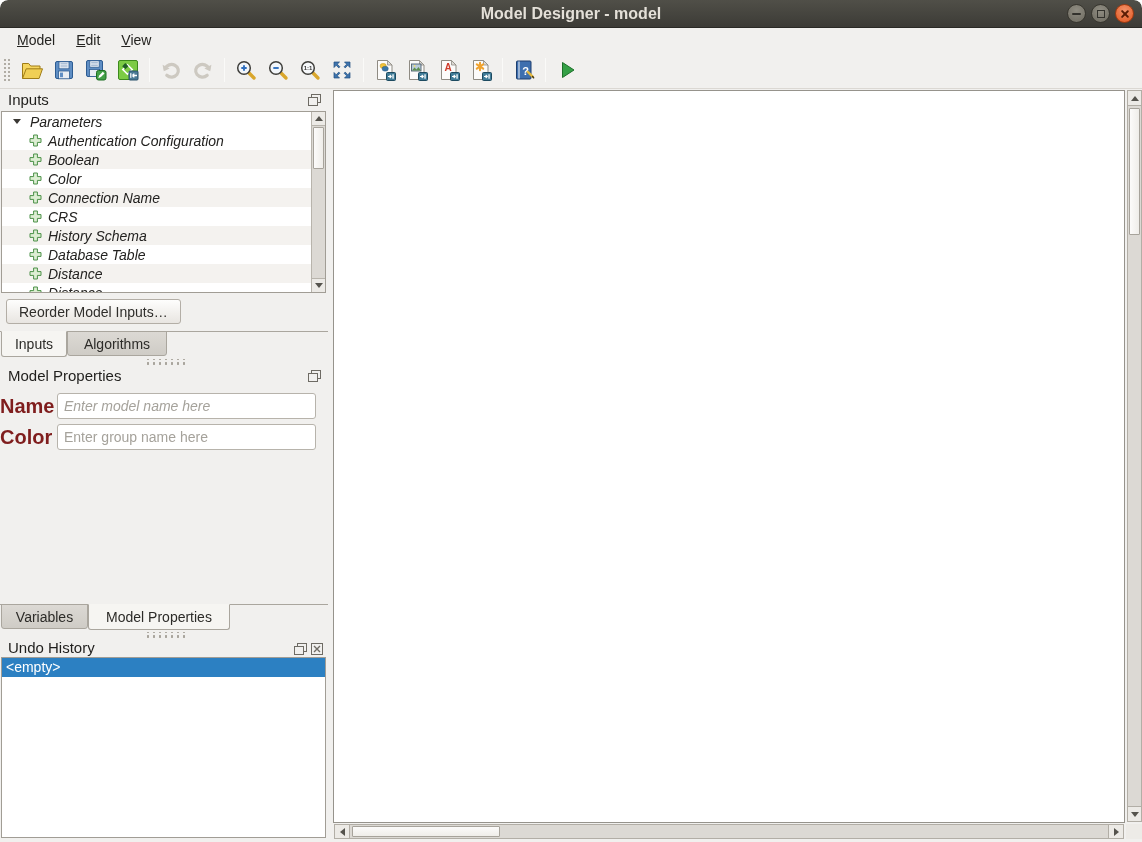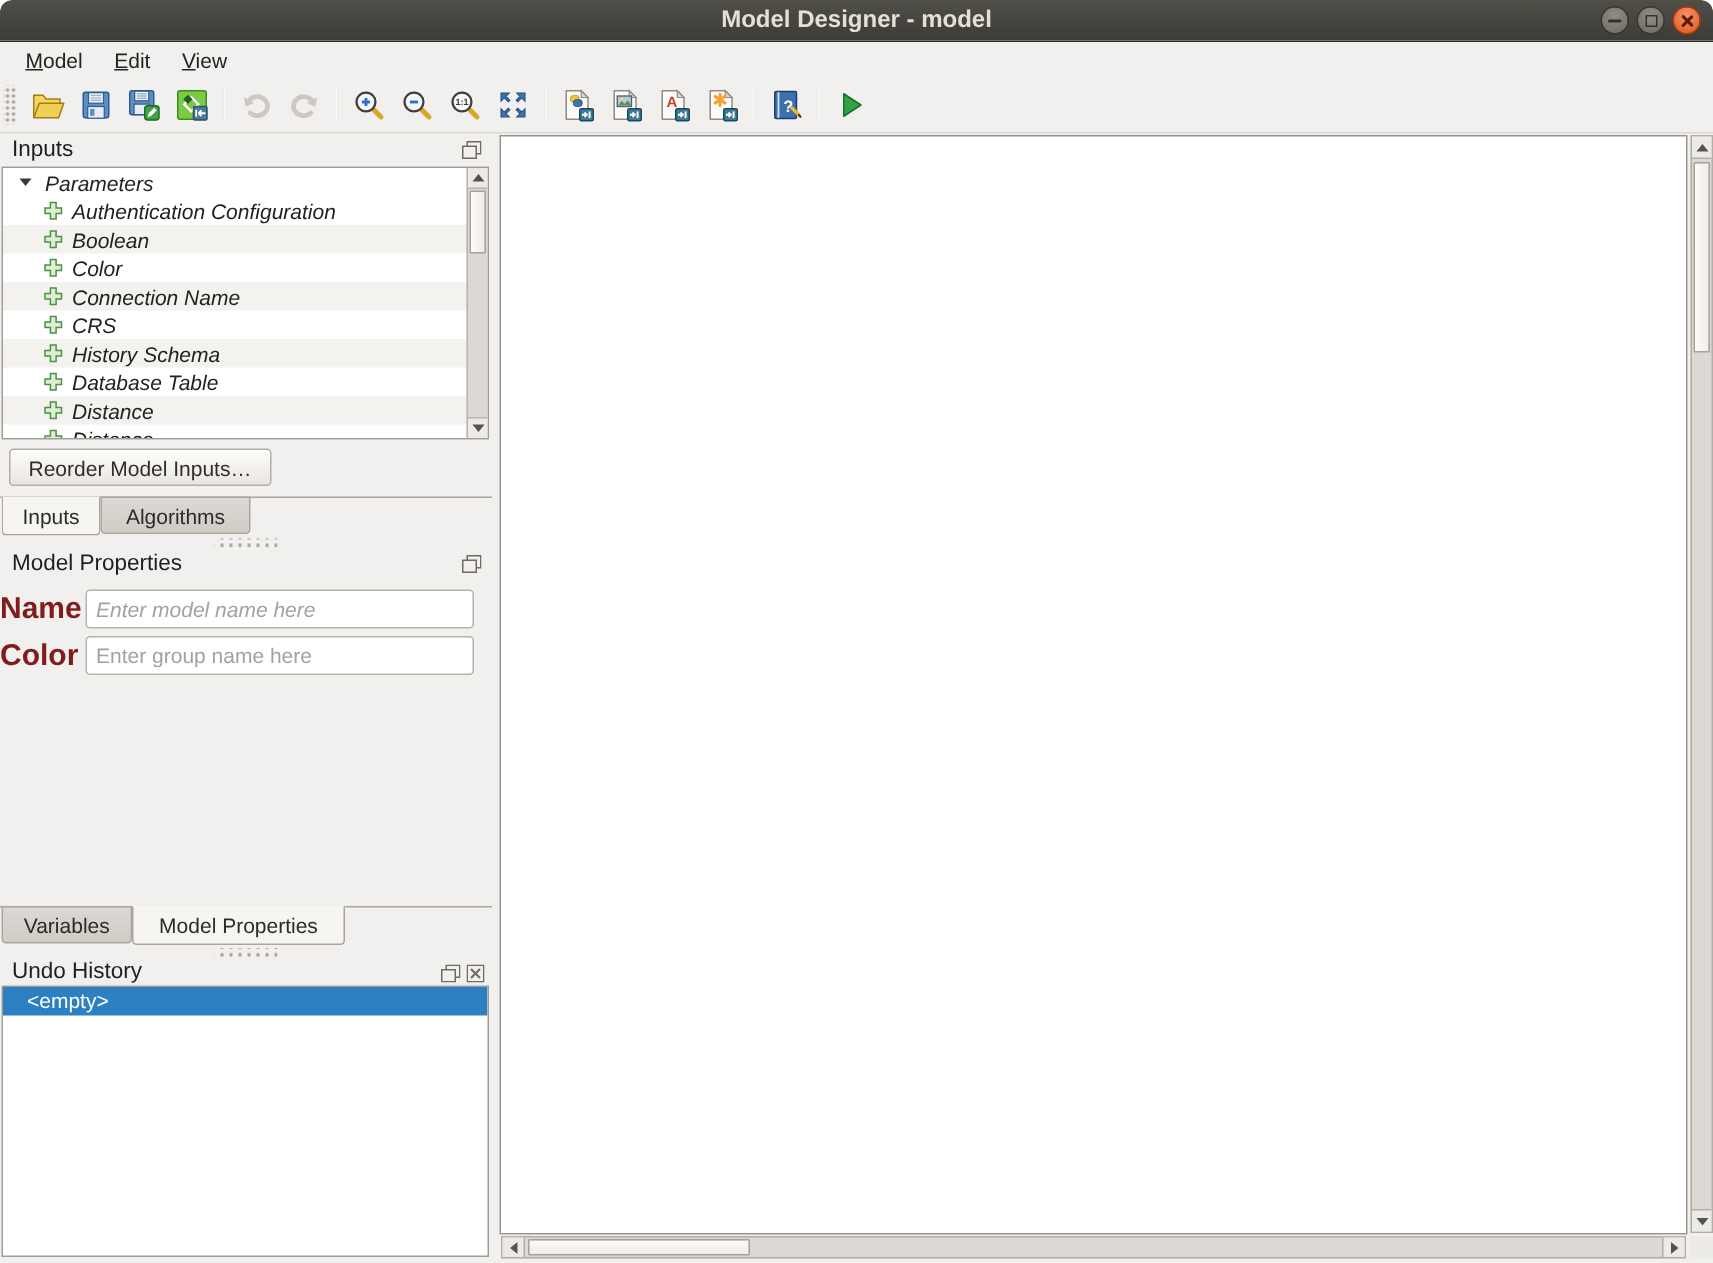--- a/index.html
+++ b/index.html
@@ -108,21 +108,21 @@
     position:absolute; left:57px; width:259px; height:26px;
     border:1px solid #b7b3ab; border-radius:3px; background:#ffffff;
     font-size:14px; padding:0 6px; color:#232220; font-family:"Liberation Sans", sans-serif;
   }
   .form-input::placeholder { color:#a5a29b; opacity:1; }
   
   .undo-list {
     position:absolute; left:1px; right:2px; top:568px; bottom:4px;
     border:1px solid #a19d95; background:#ffffff; overflow:hidden;
   }
-  .undo-row { height:19px; line-height:19px; font-size:14px; padding-left:16px; color:#232220; }
+  .undo-row { height:19px; line-height:19px; font-size:14px; padding-left:4px; color:#232220; }
   .undo-row.selected { background:#2c80c2; color:#ffffff; }
   
   .canvas-area { position:absolute; left:333px; top:90px; width:809px; height:752px; }
   .canvas-white { position:absolute; left:0; top:0; width:792px; height:733px; border:1px solid #96938c; background:#ffffff; }
   .vsb { right:0; top:0; width:15px; height:732px; }
   .vsb .sb-arrow { left:0; right:0; height:15px; }
   .vsb .sb-arrow.top { top:0; border-bottom:1px solid #b2aea6; }
   .vsb .sb-arrow.bottom { bottom:0; border-top:1px solid #b2aea6; }
   .vsb .sb-thumb { left:1px; right:1px; top:17px; height:127px; }
   .hsb { left:1px; top:734px; width:790px; height:15px; }

